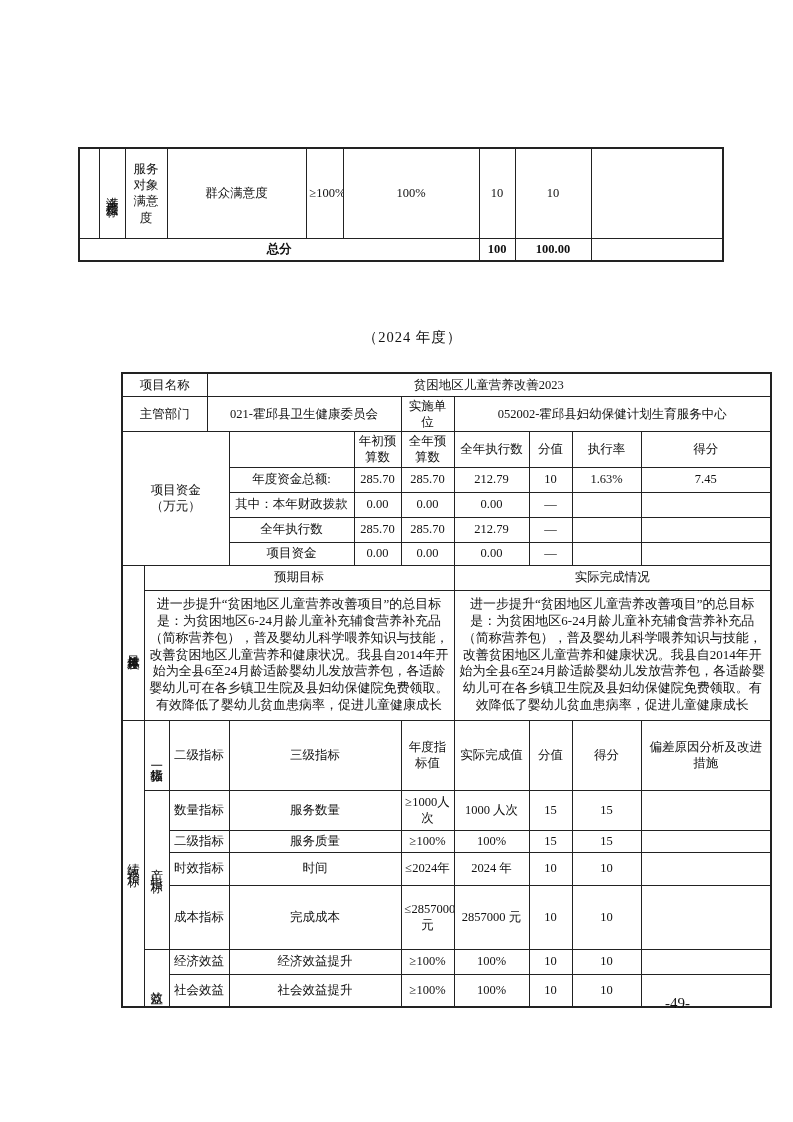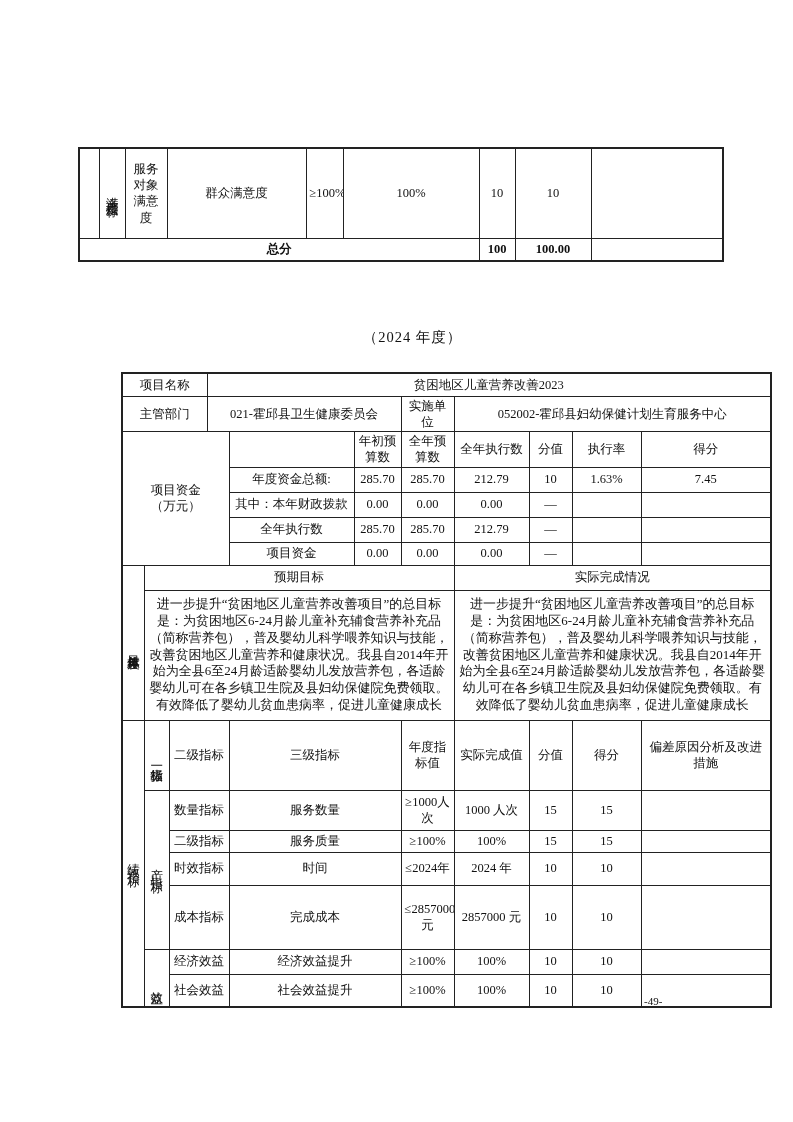--- a/index.html
+++ b/index.html
@@ -13,21 +13,21 @@
   td.right{text-align:right;}
   .bold{font-weight:bold;}
   .pre{white-space:pre-line;}
   .v{writing-mode:vertical-lr;text-orientation:upright;display:inline-block;line-height:1;}
   .v.sp1{letter-spacing:2px;}
   .v.sp2{letter-spacing:4px;}
   td.goal{font-size:13px;line-height:1.42;text-align:justify;text-align-last:center;
           padding:3px 6px;vertical-align:top;}
   .doc-title{position:absolute;top:328px;left:0;width:100%;text-align:center;
              font-size:14.5px;letter-spacing:1px;padding-left:16px;}
-  .page-num{position:absolute;top:995px;left:644px;width:70px;text-align:left;font-size:11px;}
+  .page-num{position:absolute;top:995px;left:620px;width:70px;text-align:right;font-size:15px;}
 </style>
 </head>
 <body>
 
 <div class="page">
 
   <table class="t" style="left:78px;top:147px;width:644px;">
     <colgroup>
       <col style="width:20px">
         <col style="width:26px">

